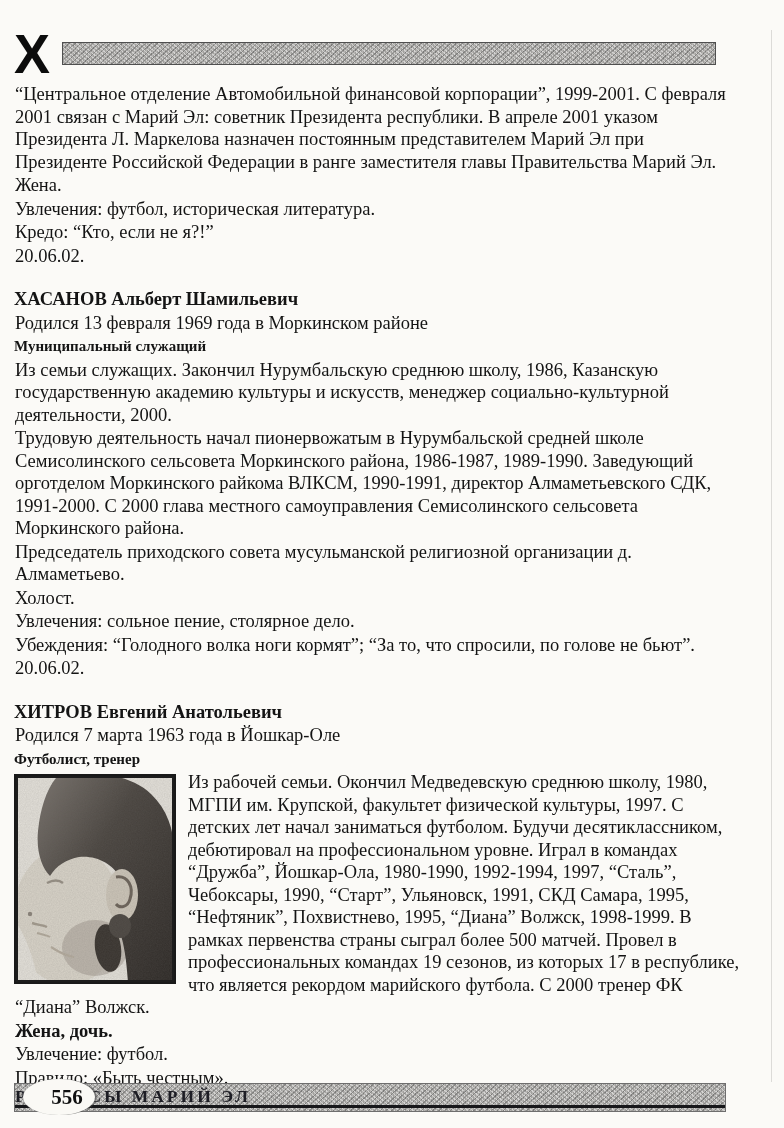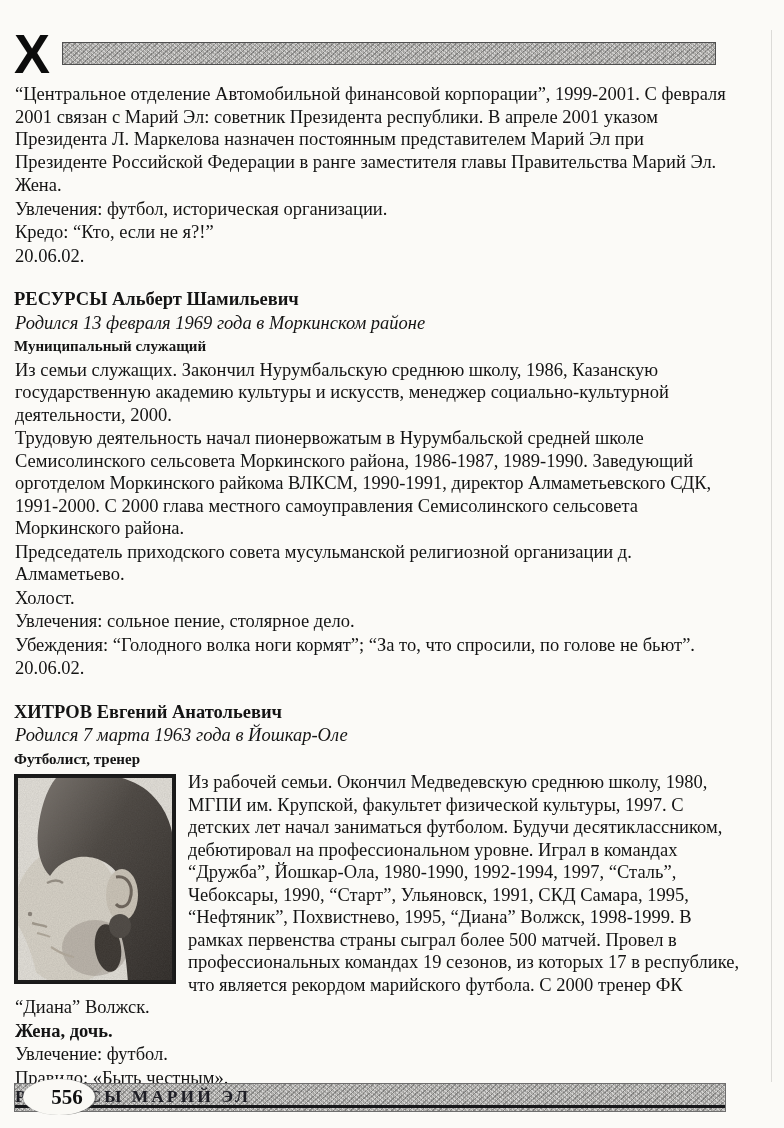--- a/index.html
+++ b/index.html
@@ -21,21 +21,21 @@
       repeating-linear-gradient(137deg, rgba(60,60,60,.38) 0 1px, transparent 1px 4px),
       repeating-linear-gradient(41deg, rgba(255,255,255,.45) 0 1px, transparent 1px 3px),
       repeating-linear-gradient(90deg, rgba(90,90,90,.22) 0 1px, transparent 1px 2px);
   }
   .header-bar{margin:8px 0 0 4px;width:652px;height:21px;border:1px solid #4f4f4f;}
   
   .content{padding:8px 44px 0 14px;font-size:18.5px;line-height:22.5px;}
   .content p{margin:1px;}
   .entry{margin-top:21px;}
   .entry-name{font-size:18.5px;line-height:22.5px;font-weight:bold;margin:0;}
-  .born{font-style:italic;}
+  .born{}
   .occupation{font-size:15px;line-height:22.5px;font-weight:bold;margin:0;}
   
   .photo-wrap{
     float:left;width:158px;height:206px;border:2px solid #191919;
     margin:4px 12px 4px 0;background:#dedbd5;
   }
   .after-photo{clear:left;font-weight:bold;}
   
   .footer{position:absolute;left:14px;bottom:16px;width:710px;height:27px;border:1px solid #6e6e6e;}
   .footer-rule{position:absolute;left:0;right:0;bottom:3px;height:3px;background:#17171a;z-index:1;}
@@ -62,27 +62,27 @@
   <div class="section-header">
     <div class="section-letter">Х</div>
     <div class="header-bar texture"></div>
   </div>
 
   <div class="content">
 
     <section>
       <p>“Центральное отделение Автомобильной финансовой корпорации”, 1999-2001. С февраля 2001 связан с Марий Эл: советник Президента республики. В апреле 2001 указом Президента Л. Маркелова назначен постоянным представителем Марий Эл при Президенте Российской Федерации в ранге заместителя главы Правительства Марий Эл.</p>
       <p>Жена.</p>
-      <p>Увлечения: футбол, историческая организации.</p>
+      <p>Увлечения: футбол, историческая литература.</p>
       <p>Кредо: “Кто, если не я?!”</p>
       <p>20.06.02.</p>
     </section>
 
     <section class="entry">
-      <h2 class="entry-name">РЕСУРСЫ Альберт Шамильевич</h2>
+      <h2 class="entry-name">ХАСАНОВ Альберт Шамильевич</h2>
       <p class="born">Родился 13 февраля 1969 года в Моркинском районе</p>
       <h3 class="occupation">Муниципальный служащий</h3>
       <p>Из семьи служащих. Закончил Нурумбальскую среднюю школу, 1986, Казанскую государственную академию культуры и искусств, менеджер социально-культурной деятельности, 2000.</p>
       <p>Трудовую деятельность начал пионервожатым в Нурумбальской средней школе Семисолинского сельсовета Моркинского района, 1986-1987, 1989-1990. Заведующий орготделом Моркинского райкома ВЛКСМ, 1990-1991, директор Алмаметьевского СДК, 1991-2000. С 2000 глава местного самоуправления Семисолинского сельсовета Моркинского района.</p>
       <p>Председатель приходского совета мусульманской религиозной организации д. Алмаметьево.</p>
       <p>Холост.</p>
       <p>Увлечения: сольное пение, столярное дело.</p>
       <p>Убеждения: “Голодного волка ноги кормят”; “За то, что спросили, по голове не бьют”.</p>
       <p>20.06.02.</p>
     </section>

